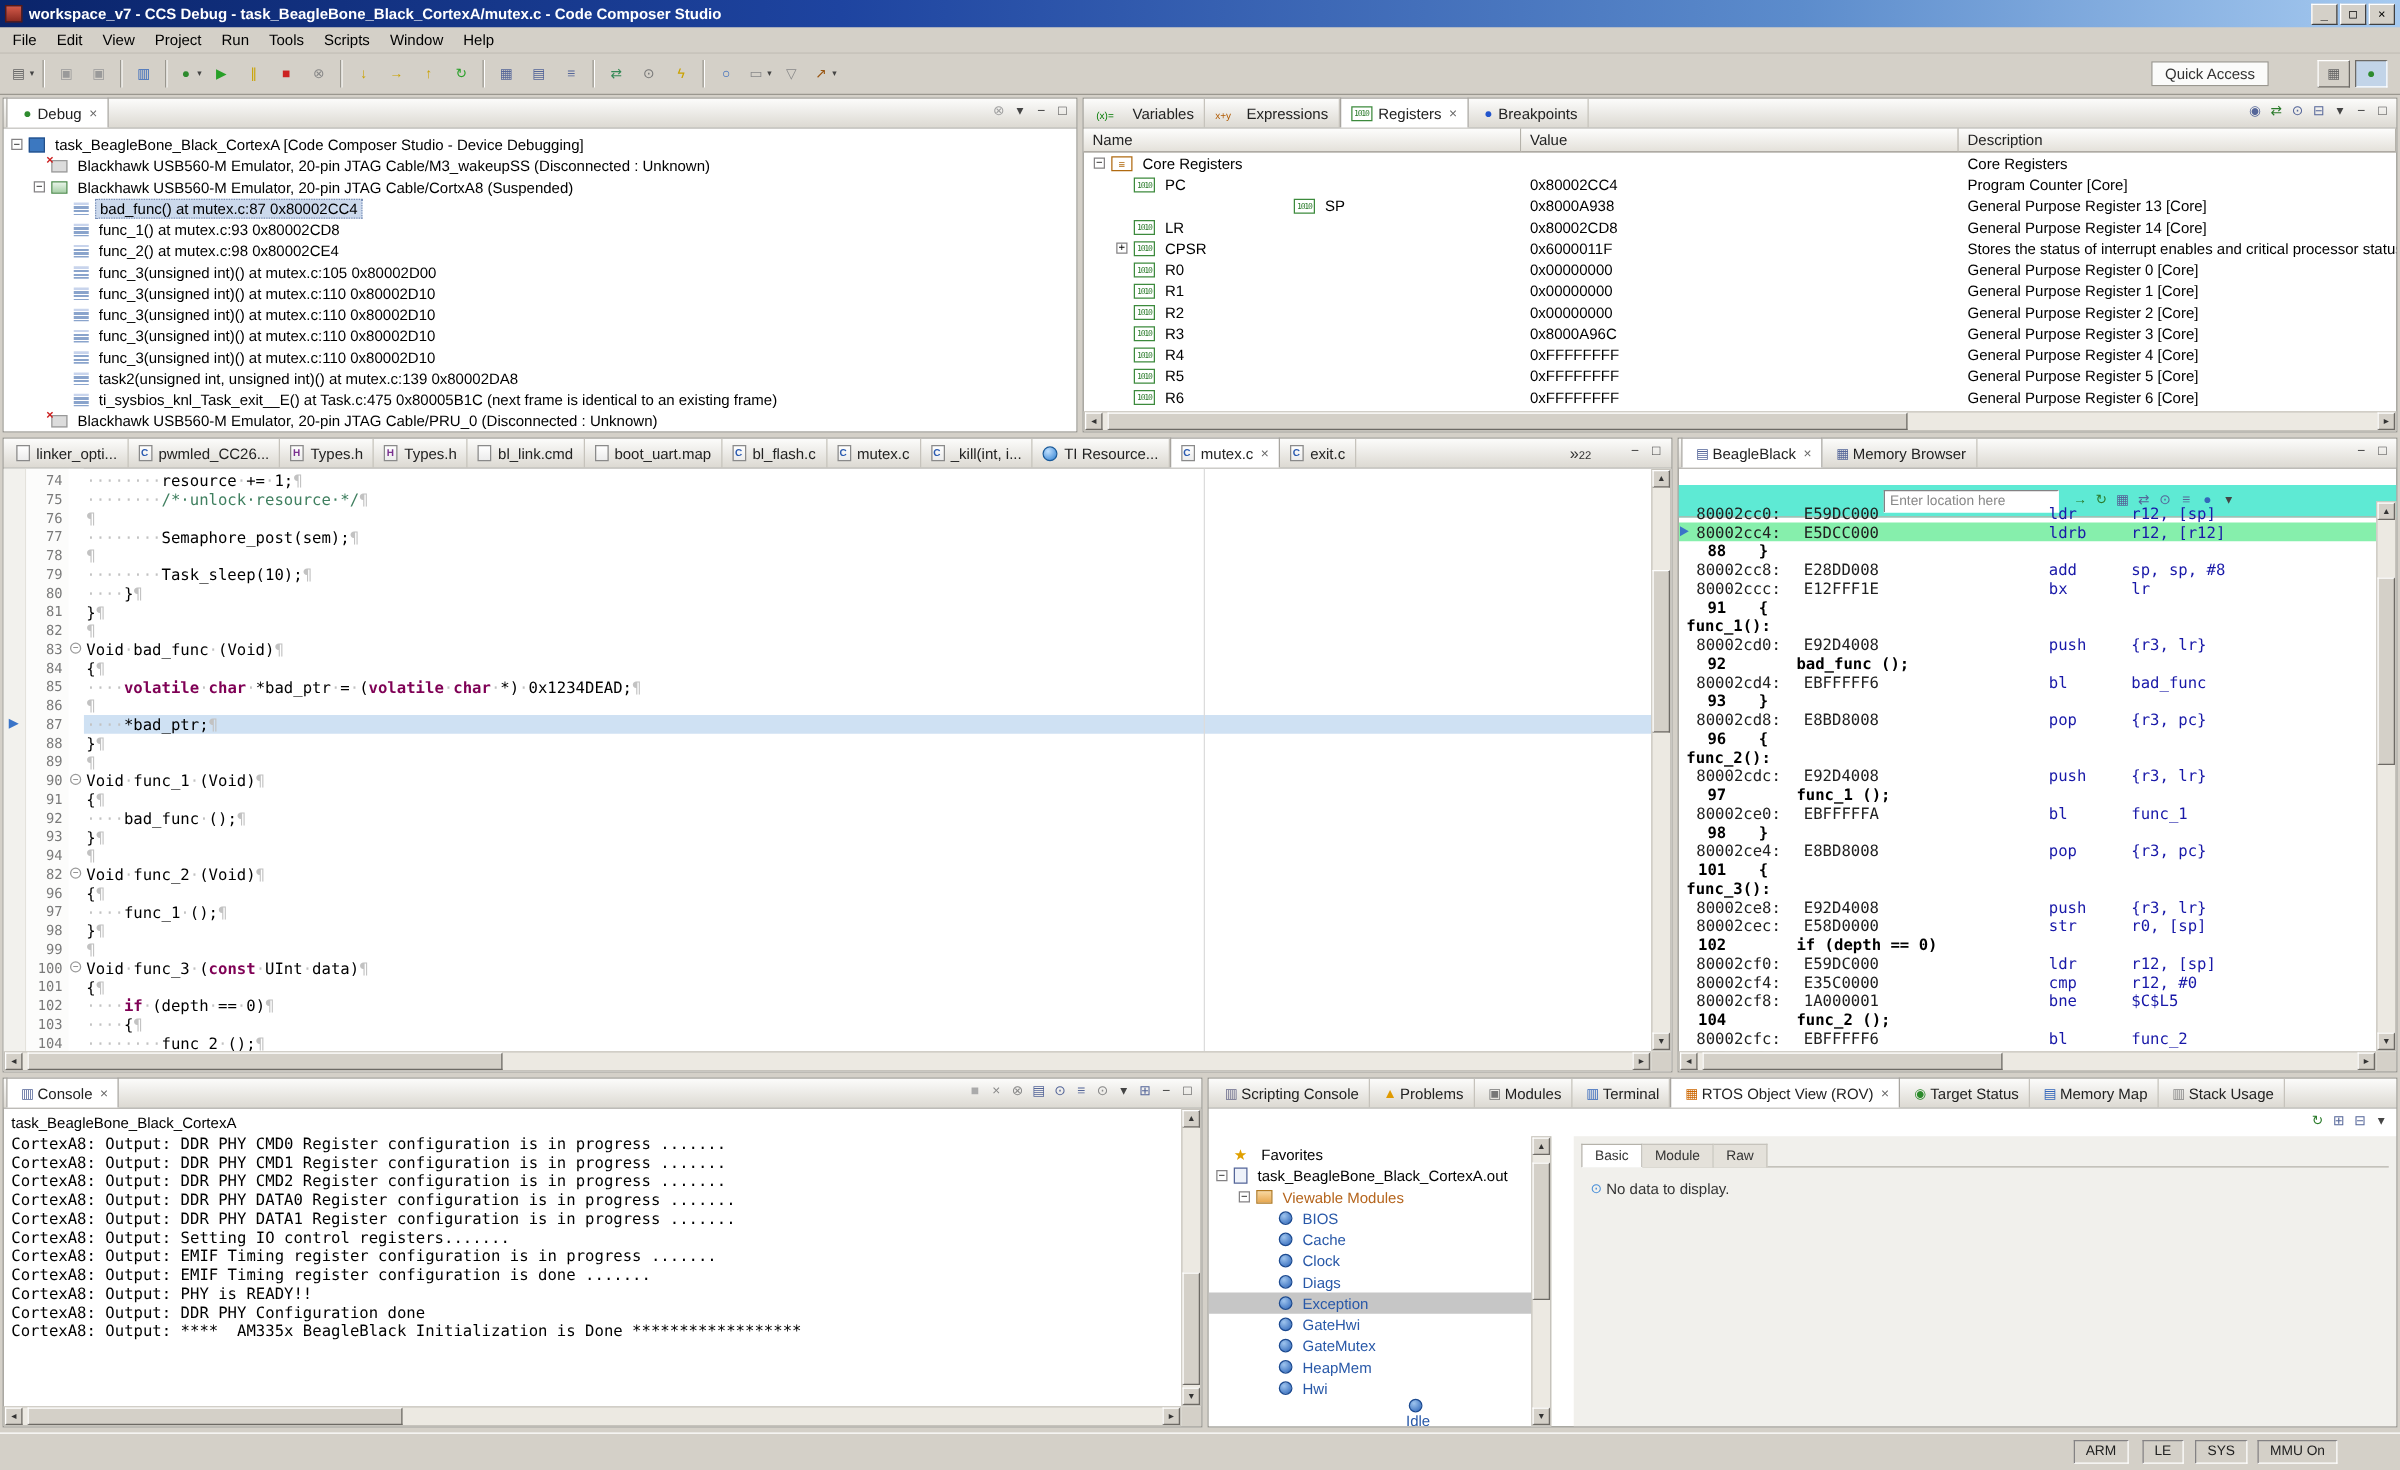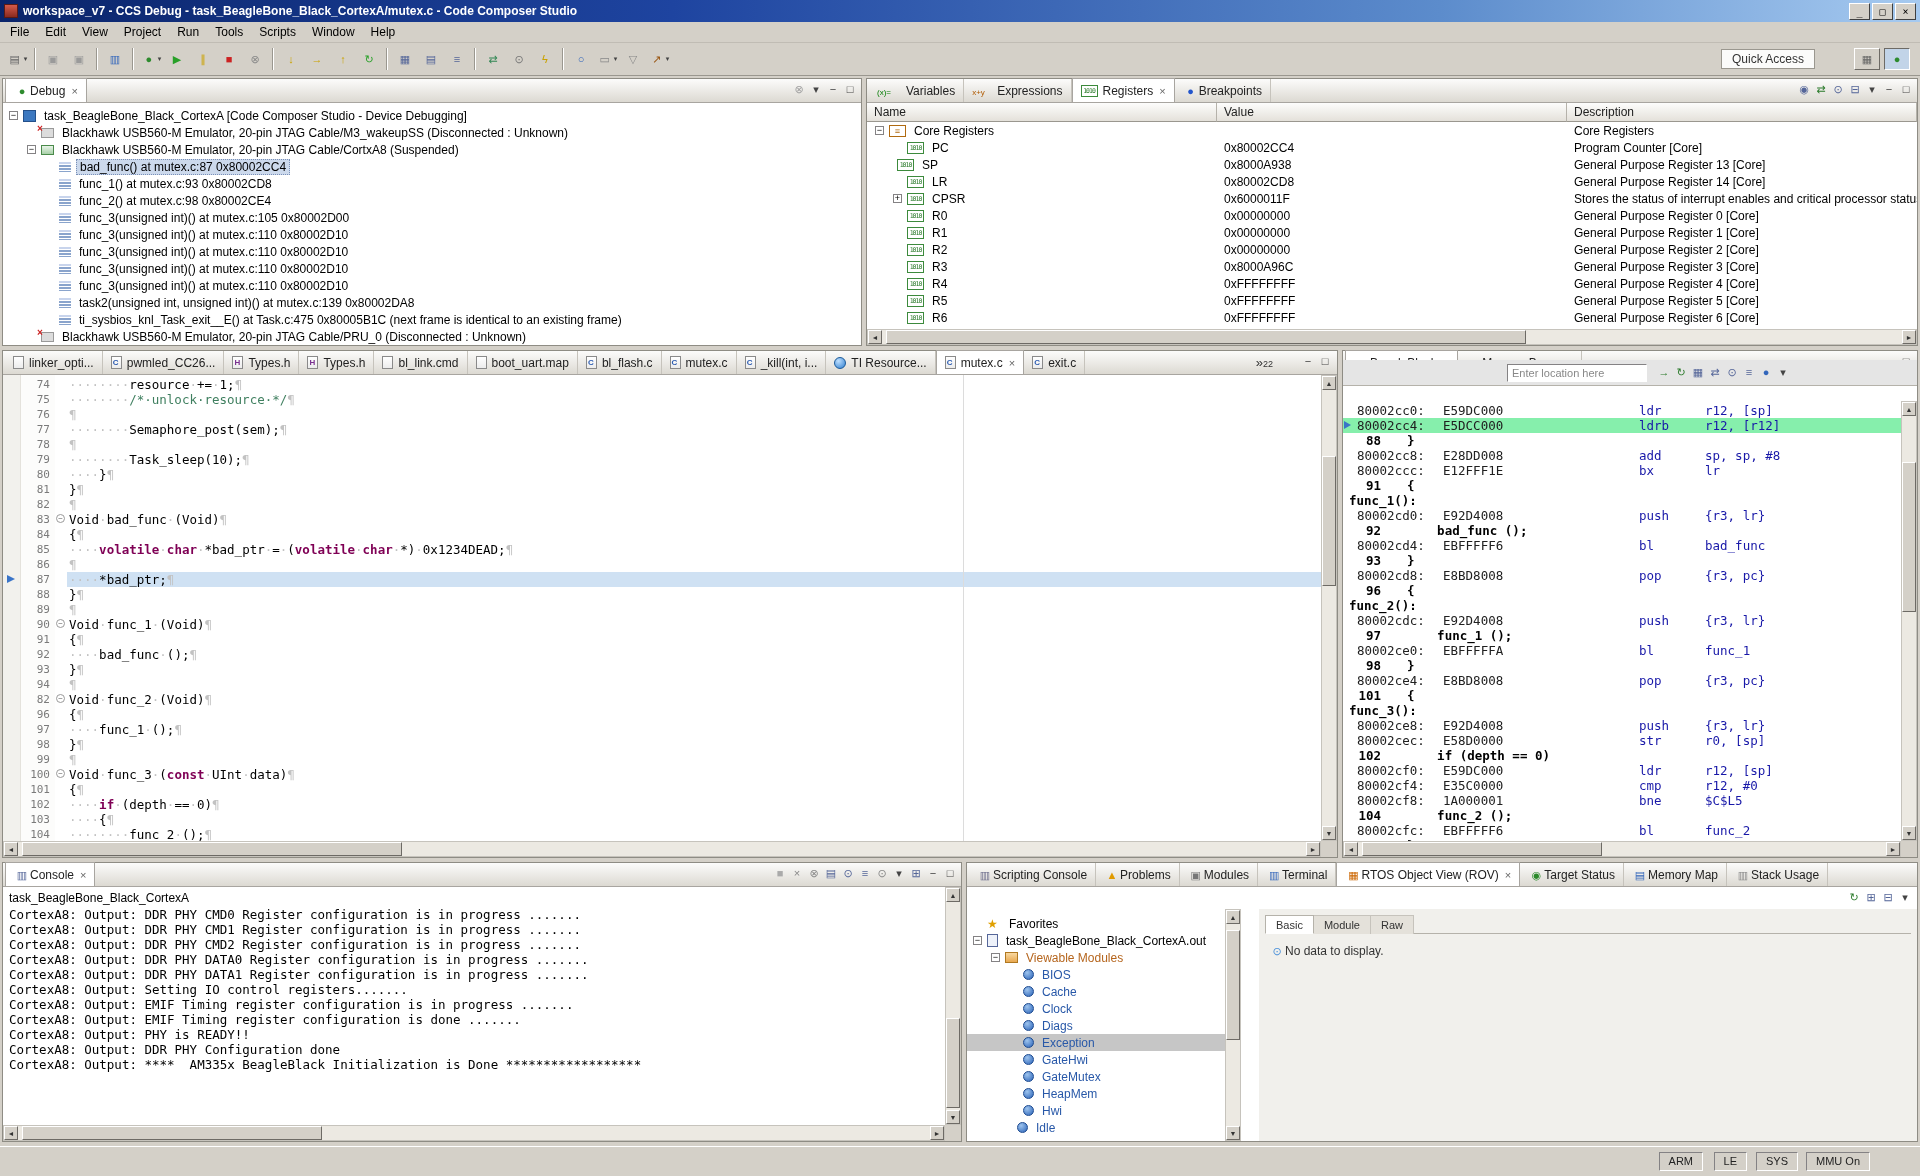--- a/index.html
+++ b/index.html
@@ -109,21 +109,21 @@
   .seg-k{color:#7f0055;font-weight:bold;}
   .seg-c{color:#3f7f5f;}
   .seg-w{color:#c2c2c2;}
   .printmargin{position:absolute;left:960px;top:0;bottom:16px;width:1px;background:#dcdcdc;}
   .ip-arrow{position:absolute;left:4px;width:0;height:0;border-left:8px solid #3a74c8;
     border-top:4px solid transparent;border-bottom:4px solid transparent;}
   .edextras{margin-left:auto;display:flex;align-items:center;height:24px;padding-right:4px;}
   .more-tabs{font-size:13px;color:#333;margin-right:26px;}
   .more-tabs .cnt{font-size:9px;}
   
-  .da-toolbar{position:absolute;left:0;right:0;top:9px;height:26px;background:#e5e5e5;
+  .da-toolbar{position:absolute;left:0;right:0;top:37px;height:26px;background:#5eead4;
     border-bottom:1px solid #b5b2aa;display:flex;align-items:center;}
   .loc-input{position:absolute;left:164px;top:4px;width:140px;height:18px;border:1px solid;
     border-color:#848284 #fff #fff #848284;background:#fff;font-size:11px;padding:0 4px;
     font-family:"Liberation Sans",sans-serif;}
   .loc-input::placeholder{color:#888;}
   .da-ticons{position:absolute;left:312px;top:4px;display:flex;}
   .dabody{position:absolute;left:0;right:16px;top:50px;bottom:16px;overflow:hidden;padding-top:2px;}
   .darow{position:relative;height:15px;font-family:"DejaVu Sans Mono",monospace;font-size:12.5px;white-space:pre;}
   .dacur{background:#86efac;}
   .da-a{position:absolute;left:14px;color:#202020;}
@@ -431,21 +431,21 @@
         <div class="rrow">
           <span class="rcell rname" style="padding-left: 26px;">
             <span class="exps"></span>
             <span class="ic ic-reg1010"></span>
             <span class="tlabel">PC</span>
           </span>
           <span class="rcell rval">0x80002CC4</span>
           <span class="rcell rdesc">Program Counter [Core]</span>
         </div>
         <div class="rrow">
-          <span class="rcell rname" style="padding-left: 16px;">
+          <span class="rcell rname" style="padding-left: 16px; justify-content: center;">
             <span class="exps"></span>
             <span class="ic ic-reg1010"></span>
             <span class="tlabel">SP</span>
           </span>
           <span class="rcell rval">0x8000A938</span>
           <span class="rcell rdesc">General Purpose Register 13 [Core]</span>
         </div>
         <div class="rrow">
           <span class="rcell rname" style="padding-left: 26px;">
             <span class="exps"></span>
@@ -916,21 +916,21 @@
         <div class="trow" style="padding-left: 42px;">
           <span class="exps"></span>
           <span class="ic ic-mod"></span>
           <span class="tlabel modblue">HeapMem</span>
         </div>
         <div class="trow" style="padding-left: 42px;">
           <span class="exps"></span>
           <span class="ic ic-mod"></span>
           <span class="tlabel modblue">Hwi</span>
         </div>
-        <div class="trow" style="padding-left: 36px;">
+        <div class="trow" style="padding-left: 62px; flex-direction: column;">
           <span class="exps"></span>
           <span class="ic ic-mod"></span>
           <span class="tlabel modblue">Idle</span>
         </div>
       </div>
     <div id="rov-vscroll"></div>
     <div class="rovdetail">
       <div class="dtabs" id="rov-dtabs">
           <span class="dtab sel">Basic</span>
           <span class="dtab">Module</span>

